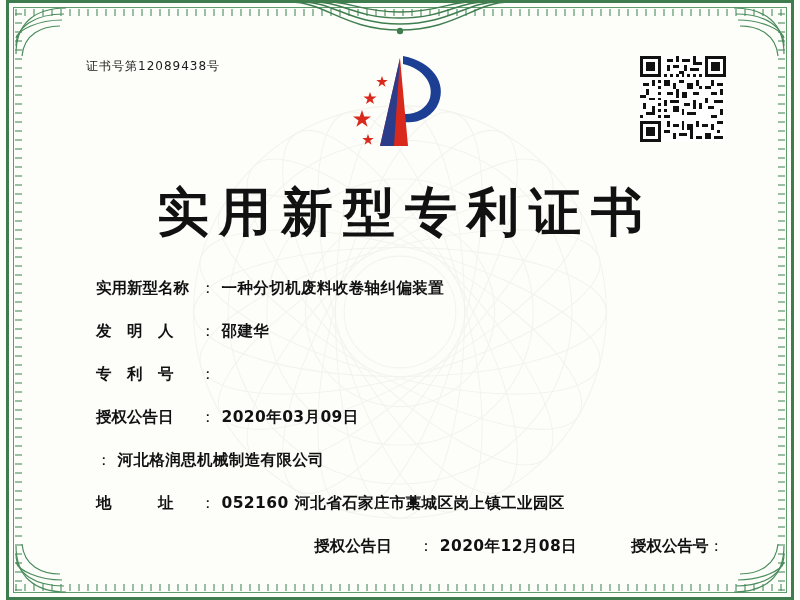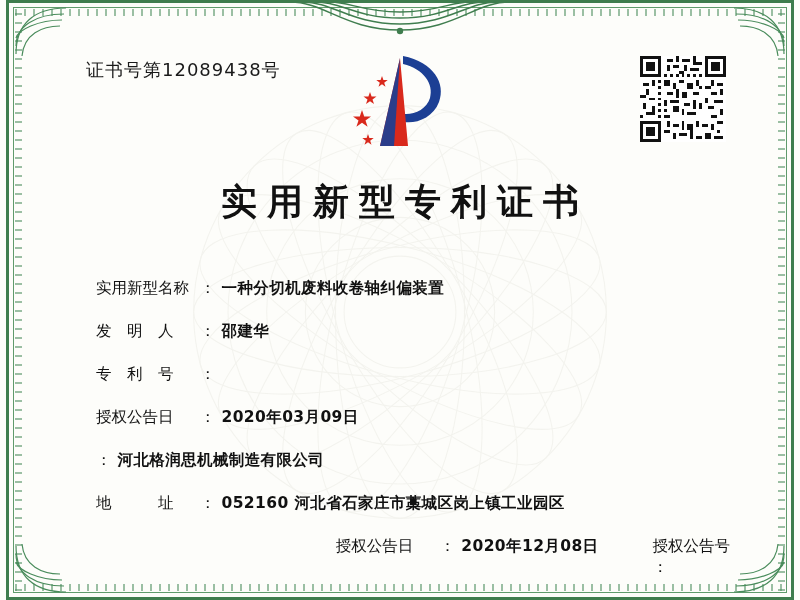--- a/index.html
+++ b/index.html
@@ -82,21 +82,21 @@
     width: 430px;
     height: 430px;
     opacity: 0.14;
     pointer-events: none;
   }
 
   .cert-number {
     position: absolute;
     left: 86px;
     top: 58px;
-    font-size: 18px;
+    font-size: 12px;
     color: #1a1a1a;
     letter-spacing: 1px;
     white-space: nowrap;
   }
 
   .logo {
     position: absolute;
     left: 342px;
     top: 50px;
     width: 120px;
@@ -115,21 +115,21 @@
     display: block;
   }
 
   .title {
     position: absolute;
     left: 0;
     right: 0;
     top: 178px;
     text-align: center;
     font-family: "DejaVu Serif", "Liberation Serif", serif;
-    font-size: 36px;
+    font-size: 52px;
     font-weight: bold;
     letter-spacing: 10px;
     color: #111;
     text-indent: 10px;
   }
 
   .fields {
     position: absolute;
     left: 96px;
     right: 70px;
@@ -141,39 +141,39 @@
     margin-bottom: 22px;
     font-size: 15.5px;
     color: #111;
     white-space: nowrap;
   }
   .field-label {
     display: inline-block;
     width: 104px;
     flex: 0 0 104px;
     letter-spacing: 0px;
+    font-weight: bold;
   }
   .field-colon {
     flex: 0 0 auto;
     padding-right: 6px;
   }
   .field-value {
     flex: 0 1 auto;
     letter-spacing: 0.4px;
     font-weight: bold;
   }
   .field-row.last {
     margin-bottom: 0;
     justify-content: flex-end;
   }
   .inline-second {
     margin-left: 54px;
     display: flex;
     align-items: baseline;
-    flex-direction: column;
   }
   .inline-second .field-label {
     width: auto;
     flex: 0 0 auto;
   }
 </style>
 </head>
 <body>
 
 <div id="certificate">

